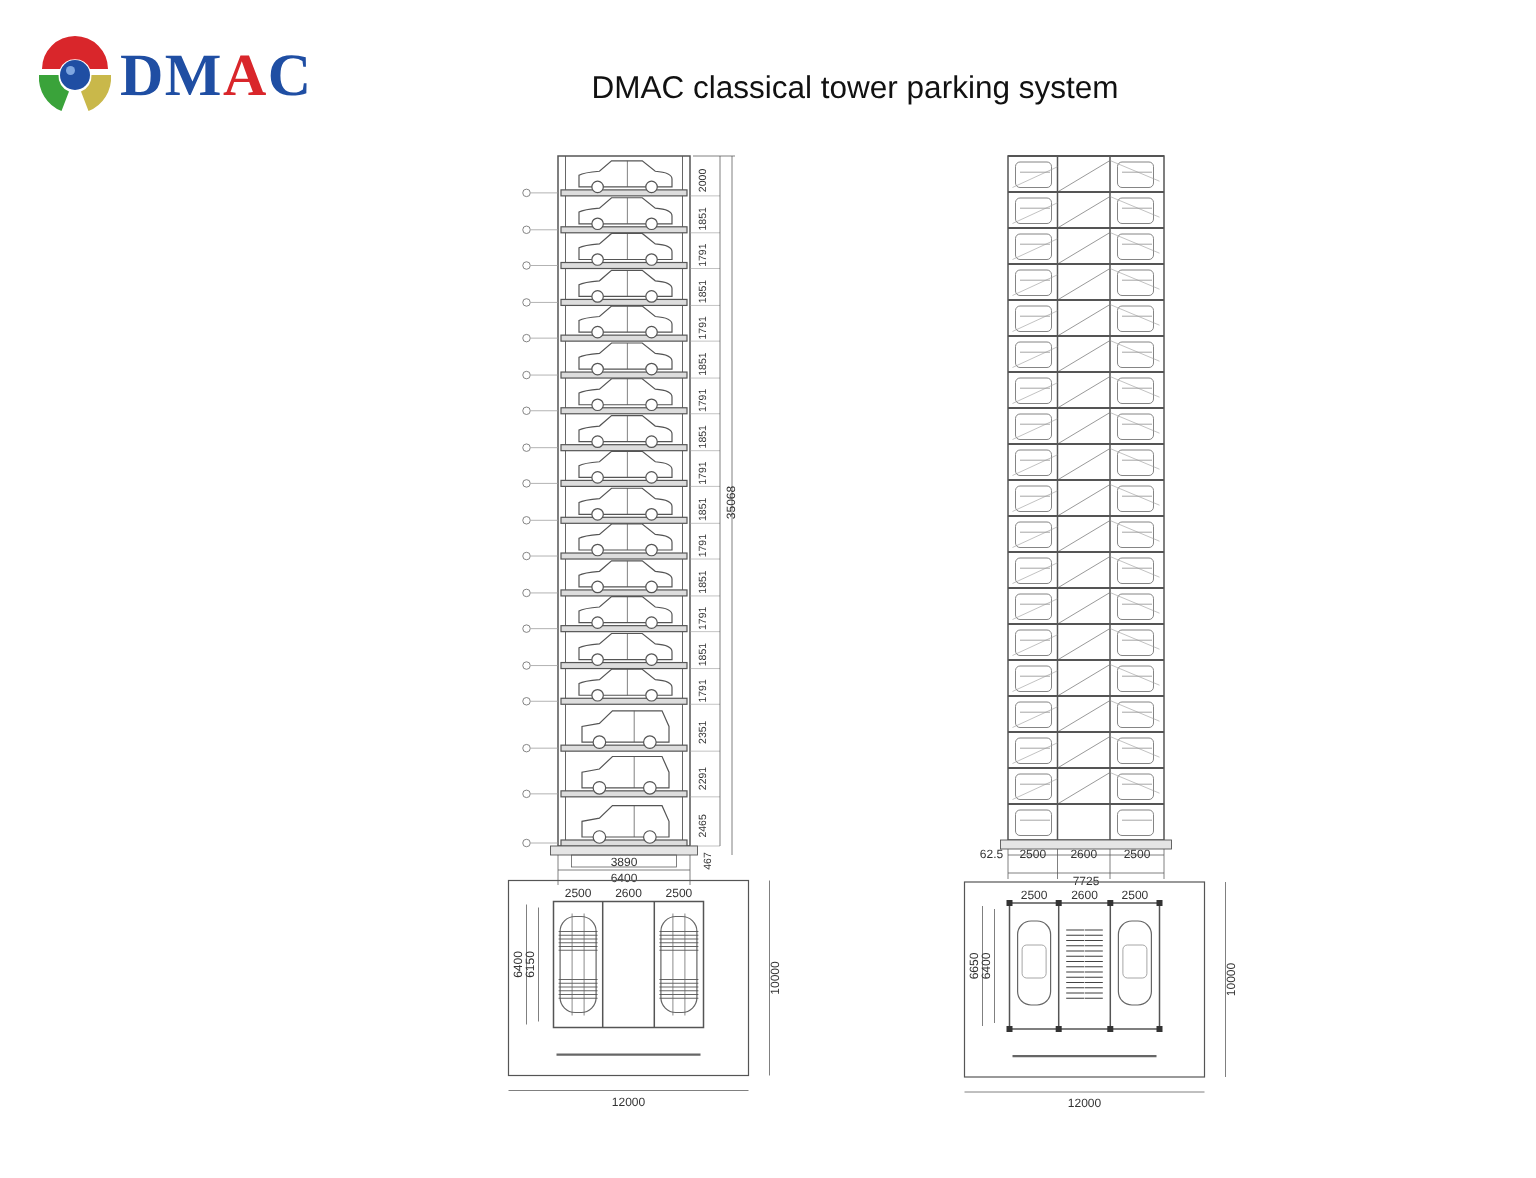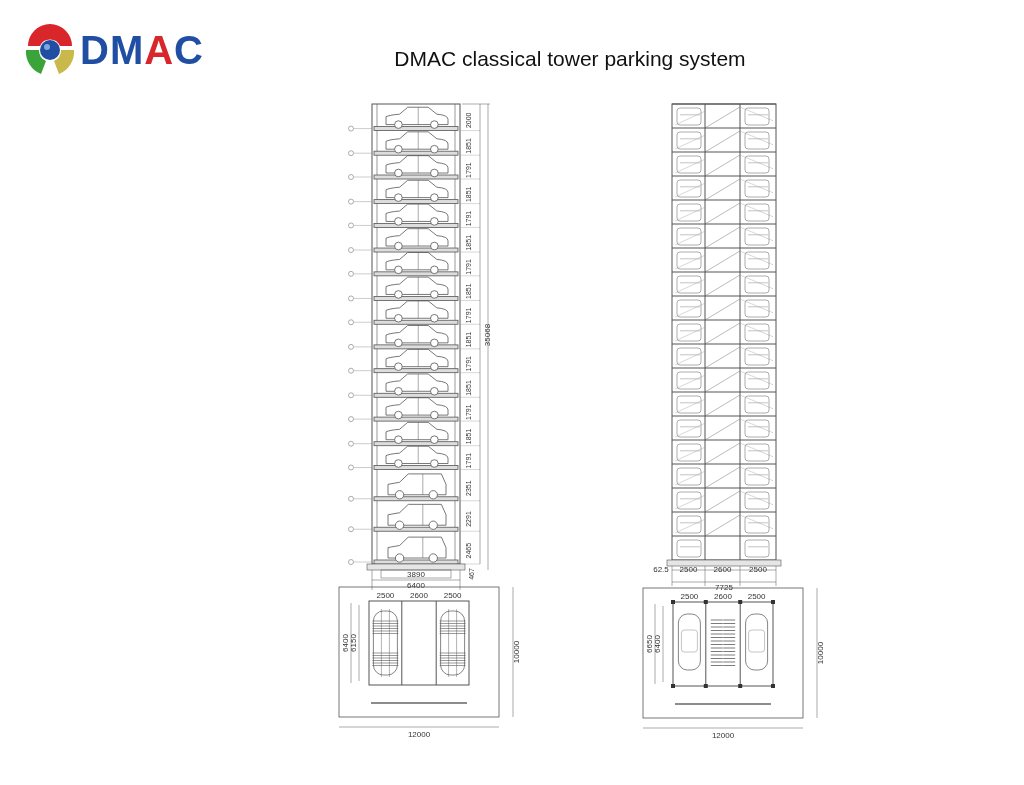--- a/index.html
+++ b/index.html
@@ -1,18 +1,18 @@
 <!DOCTYPE html>
 <html><head>
 <meta charset="utf-8">
 <style>
   html, body { margin: 0; padding: 0; background: #ffffff; }
   body { width: 1024px; height: 785px; position: relative; overflow: hidden; font-family: "Liberation Sans", sans-serif; }
   .logo { position: absolute; left: 22px; top: 22px; width: 210px; height: 58px; }
-  .logo-text { position: absolute; left: 58px; top: 6px; font-family: Liberation Sans, sans-serif; font-weight: bold; font-size: 40px; letter-spacing: 1px; color: #1f4ea3; line-height: 44px; }
+  .logo-text { position: absolute; left: 58px; top: 6px; font-family: Liberation Serif, serif; font-weight: bold; font-size: 40px; letter-spacing: 1px; color: #1f4ea3; line-height: 44px; }
   .logo-text .a { color: #d9262b; }
   .title { position: absolute; left: 0; width: 1140px; top: 47px; text-align: center; font-size: 21px; color: #111; font-family: "Liberation Sans", sans-serif; }
   svg { position: absolute; left: 0; top: 0; }
   svg text { font-family: "Liberation Sans", sans-serif; fill: #333; }
 </style>
 </head>
 <body>
 
 <div class="logo">
   <svg width="56" height="58" viewBox="0 0 56 58">

